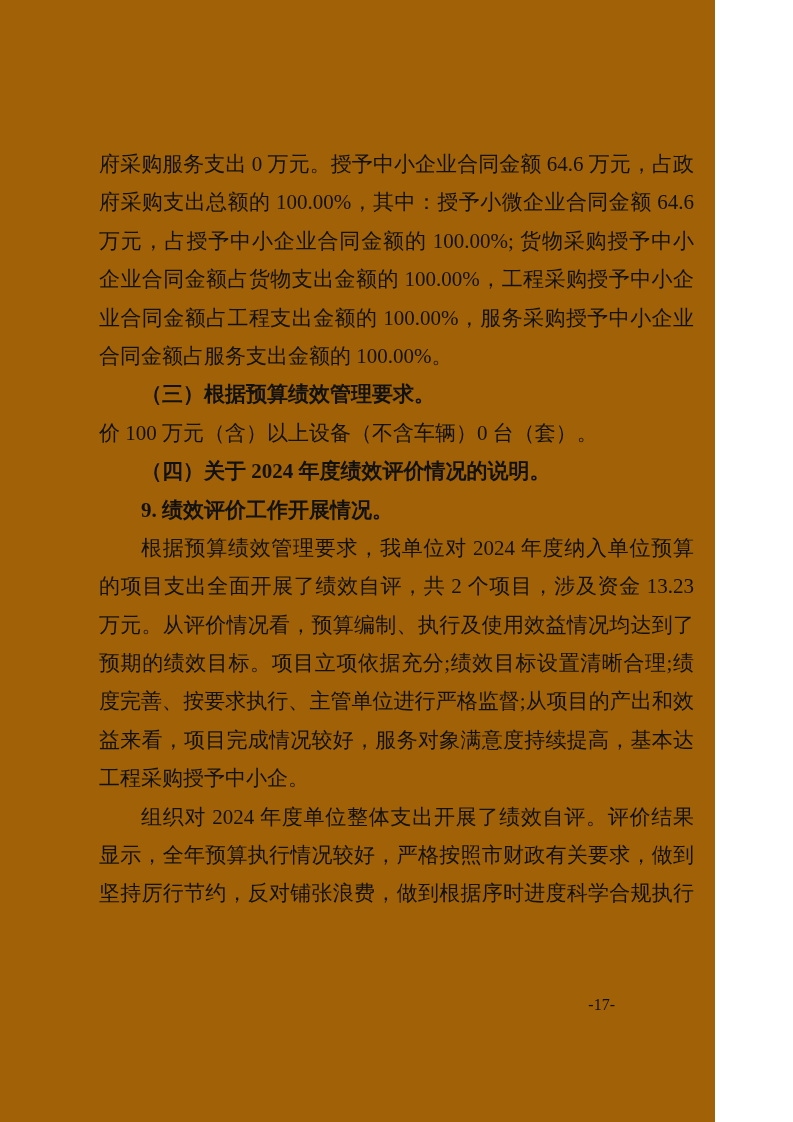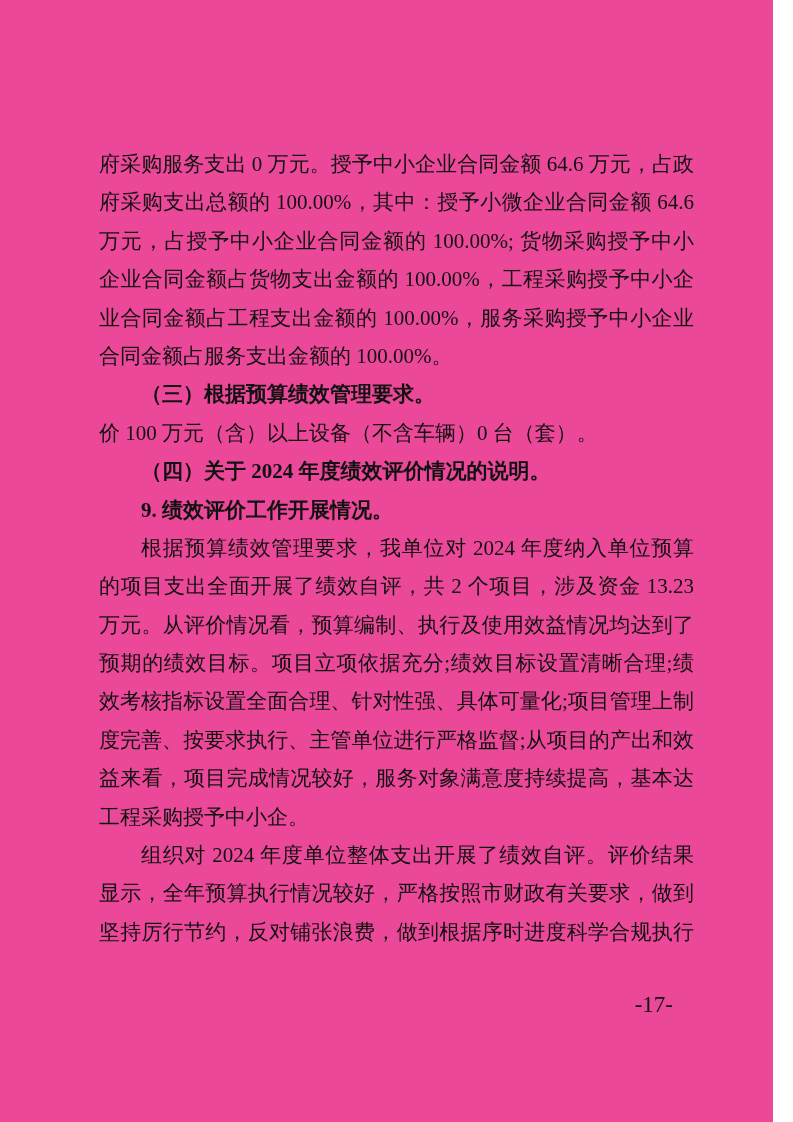--- a/index.html
+++ b/index.html
@@ -2,23 +2,23 @@
 <html><head>
 <meta charset="utf-8">
 <style>
   html, body {
     margin: 0;
     padding: 0;
     background: #ffffff;
   }
   .page {
     position: relative;
-    width: 773px;
+    width: 715px;
     height: 1122px;
-    background: #ec4899;
+    background: #a16207;
     overflow: hidden;
     font-family: "Liberation Serif", "DejaVu Serif", serif;
     color: #111111;
   }
   .content {
     position: absolute;
     left: 99px;
     top: 145px;
     width: 595px;
     font-size: 21px;
@@ -36,21 +36,21 @@
   .line.bold {
     font-weight: 700;
   }
   .line.indent {
     padding-left: 42px;
   }
   .page-number {
     position: absolute;
     top: 993px;
     right: 100px;
-    font-size: 23px;
+    font-size: 16px;
     line-height: 24px;
     color: #111111;
   }
 </style>
 </head>
 <body>
 
 <div class="page">
   <div class="content">
       <div class="line">府采购服务支出 0 万元。授予中小企业合同金额 64.6 万元，占政</div>
@@ -60,21 +60,20 @@
       <div class="line">业合同金额占工程支出金额的 100.00%，服务采购授予中小企业</div>
       <div class="line last">合同金额占服务支出金额的 100.00%。</div>
       <div class="line bold indent last">（三）根据预算绩效管理要求。</div>
       <div class="line last">价 100 万元（含）以上设备（不含车辆）0 台（套）。</div>
       <div class="line bold indent last">（四）关于 2024 年度绩效评价情况的说明。</div>
       <div class="line bold indent last">9. 绩效评价工作开展情况。</div>
       <div class="line indent">根据预算绩效管理要求，我单位对 2024 年度纳入单位预算</div>
       <div class="line">的项目支出全面开展了绩效自评，共 2 个项目，涉及资金 13.23</div>
       <div class="line">万元。从评价情况看，预算编制、执行及使用效益情况均达到了</div>
       <div class="line">预期的绩效目标。项目立项依据充分;绩效目标设置清晰合理;绩</div>
-      <div class="line">效考核指标设置全面合理、针对性强、具体可量化;项目管理上制</div>
       <div class="line">度完善、按要求执行、主管单位进行严格监督;从项目的产出和效</div>
       <div class="line">益来看，项目完成情况较好，服务对象满意度持续提高，基本达</div>
       <div class="line last">工程采购授予中小企。</div>
       <div class="line indent">组织对 2024 年度单位整体支出开展了绩效自评。评价结果</div>
       <div class="line">显示，全年预算执行情况较好，严格按照市财政有关要求，做到</div>
       <div class="line">坚持厉行节约，反对铺张浪费，做到根据序时进度科学合规执行</div>
     </div>
   <div class="page-number">-17-</div>
 </div>
 

